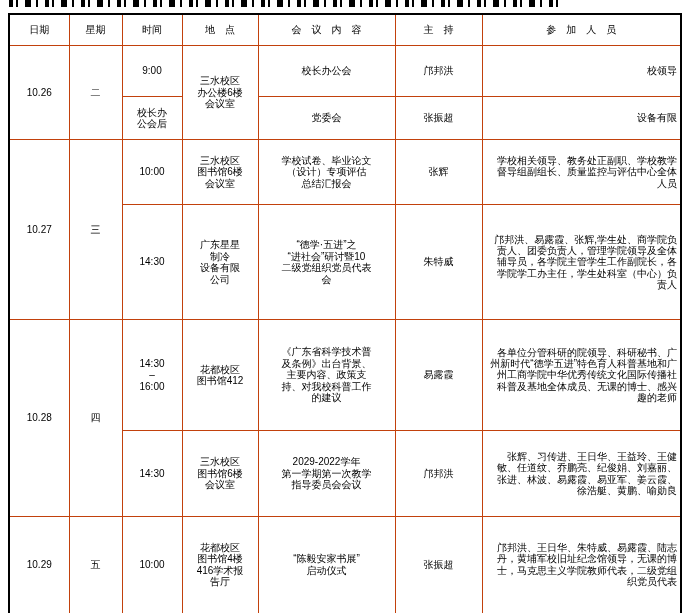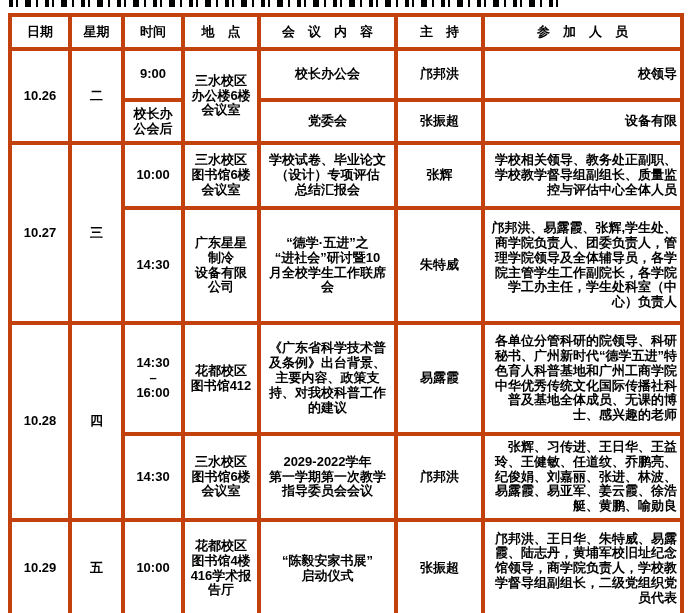--- a/index.html
+++ b/index.html
@@ -16,23 +16,23 @@
       #000 16px 22px, transparent 22px 27px,
       #000 27px 29px, transparent 29px 36px);
   }
   table.sched{
     position:absolute;left:8px;top:13px;
     border-collapse:collapse;table-layout:fixed;
     border:2px solid #000;
     background:#fff;
   }
   .sched th,.sched td{
-    border:4px solid #c2410c;
-    font-weight:bold;
-    font-size:13px;
+    border:1px solid #c2410c;
+    font-weight:normal;
+    font-size:10px;
     line-height:1.15;
     text-align:center;
     vertical-align:middle;
     padding:1px 2px;
     white-space:pre-line;
     overflow:hidden;
     word-break:break-all;
   }
   .sched th{height:26px;padding:2px}
   .sched td.participants{
@@ -108,21 +108,21 @@
     <td class="participants">学校相关领导、教务处正副职、学校教学督导组副组长、质量监控与评估中心全体人员</td>
   </tr>
   <tr class="h-r2b">
     <td>14:30</td>
     <td>广东星星
 制冷
 设备有限
 公司</td>
     <td>“德学·五进”之
 “进社会”研讨暨10
-月全校学生工作联席
+二级党组织党员代表
 会</td>
     <td>朱特威</td>
     <td class="participants">邝邦洪、易露霞、张辉,学生处、商学院负责人、团委负责人，管理学院领导及全体辅导员，各学院主管学生工作副院长，各学院学工办主任，学生处科室（中心）负责人</td>
   </tr>
 
   <tr class="h-r3a">
     <td rowspan="2">10.28</td>
     <td rowspan="2">四</td>
     <td>14:30
 –
@@ -153,16 +153,16 @@
     <td>10.29</td>
     <td>五</td>
     <td>10:00</td>
     <td>花都校区
 图书馆4楼
 416学术报
 告厅</td>
     <td>“陈毅安家书展”
 启动仪式</td>
     <td>张振超</td>
-    <td class="participants">邝邦洪、王日华、朱特威、易露霞、陆志丹，黄埔军校旧址纪念馆领导，商学院负责人，学校教学督导组副组长，二级党组织党员代表</td>
+    <td class="participants">邝邦洪、王日华、朱特威、易露霞、陆志丹，黄埔军校旧址纪念馆领导，无课的博士，马克思主义学院教师代表，二级党组织党员代表</td>
   </tr>
 </tbody>
   </table>
 
 </body></html>

